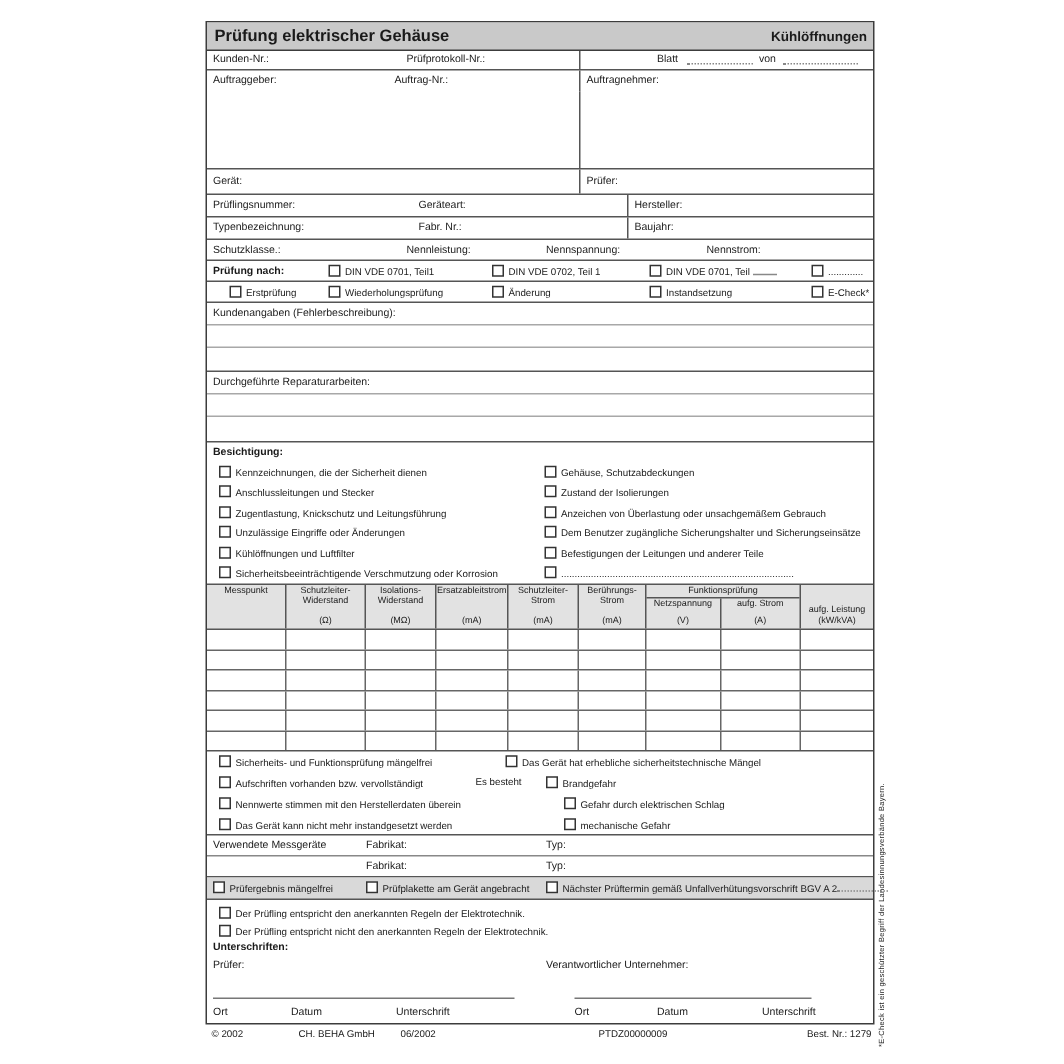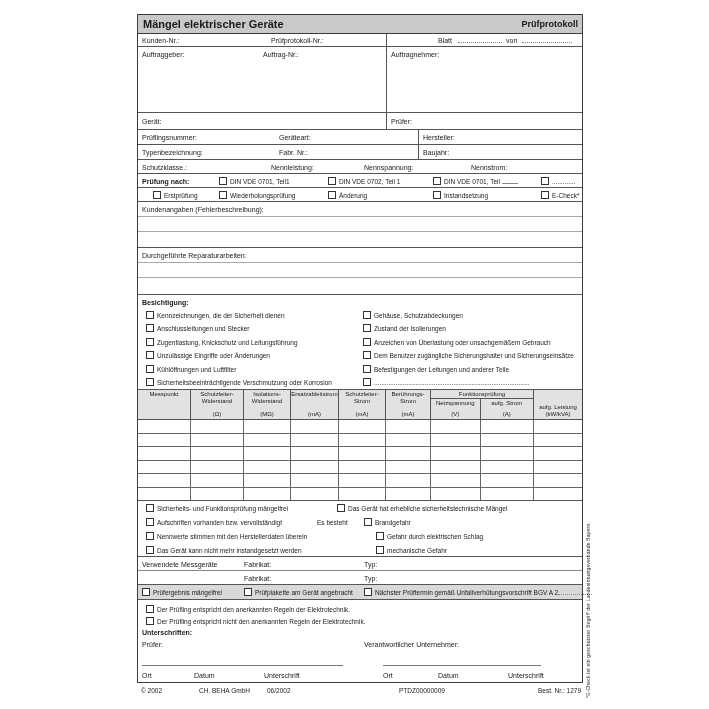--- a/index.html
+++ b/index.html
@@ -45,22 +45,22 @@
   .footer .t{font-size:6.5px;}
   .sidenote{position:absolute;left:585px;top:518px;height:180px;font-size:5px;color:#222;
             writing-mode:vertical-rl;transform:rotate(180deg);white-space:nowrap;letter-spacing:.2px;}
 </style>
 </head>
 <body>
 
 <div class="form">
 
   <div class="titlebar">
-    <span class="title">Mängel elektrischer Geräte</span>
-    <span class="title-right">Prüfprotokoll</span>
+    <span class="title">Prüfung elektrischer Gehäuse</span>
+    <span class="title-right">Kühlöffnungen</span>
   </div>
 
   <div class="r" style="height:13px">
     <span class="t" style="left:4px">Kunden-Nr.:</span>
     <span class="t" style="left:133px">Prüfprotokoll-Nr.:</span>
     <span class="vd" style="left:248px"></span>
     <span class="t" style="left:300px">Blatt</span>
     <span class="lead" style="left:320px;width:44px"></span>
     <span class="t" style="left:368px">von</span>
     <span class="lead" style="left:384px;width:50px"></span>

